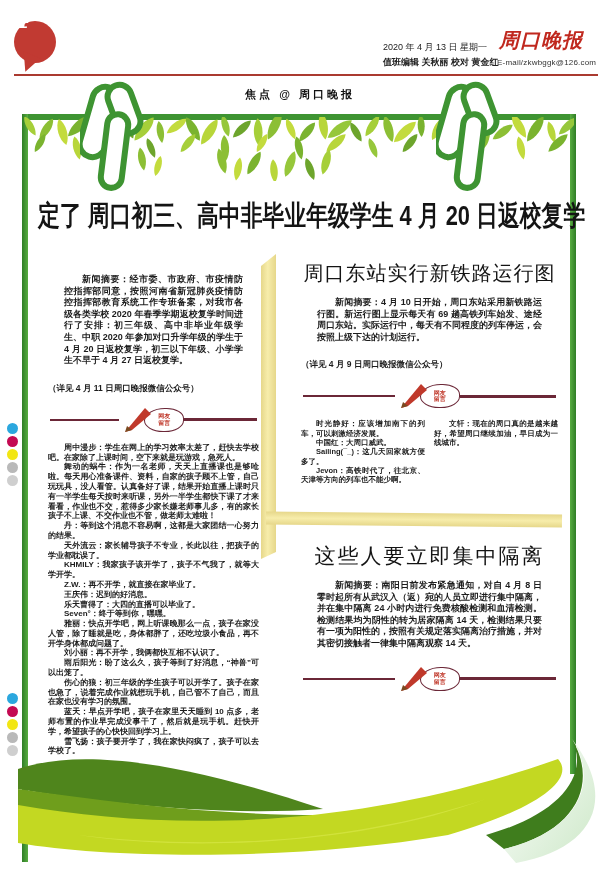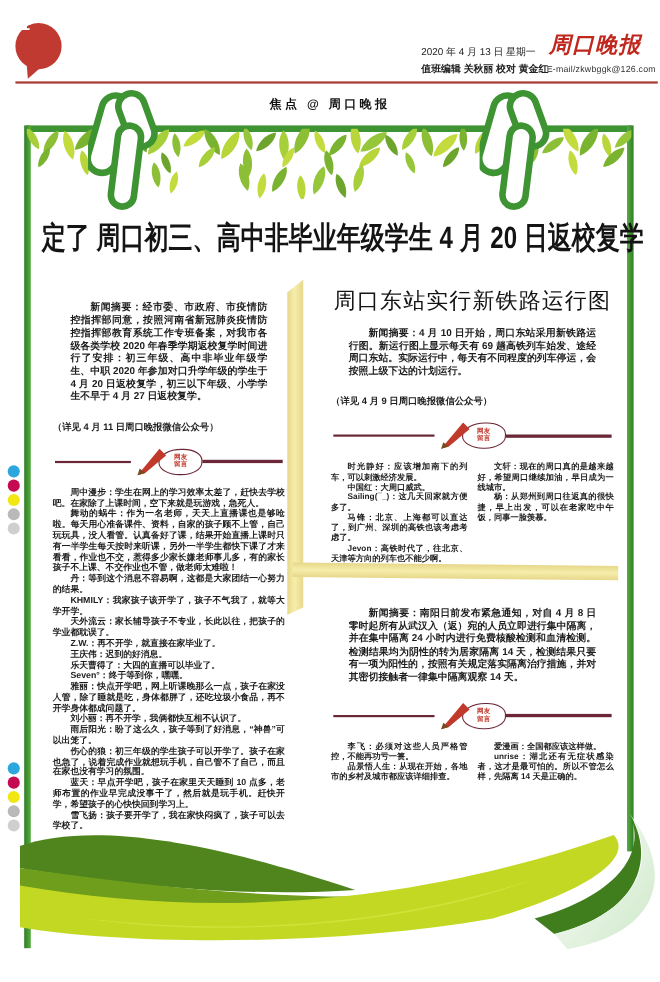--- a/index.html
+++ b/index.html
@@ -213,22 +213,22 @@
       </div>
       <div class="bubble">
         <span>网友留言</span>
       </div>
       <div class="ln thick"></div>
     </div>
     <div class="comments">
         <p class="comment">周中漫步：学生在网上的学习效率太差了，赶快去学校吧。在家除了上课时间，空下来就是玩游戏，急死人。</p>
         <p class="comment">舞动的蜗牛：作为一名老师，天天上直播课也是够呛啦。每天用心准备课件、资料，自家的孩子顾不上管，自己玩玩具，没人看管。认真备好了课，结果开始直播上课时只有一半学生每天按时来听课，另外一半学生都快下课了才来看看，作业也不交，惹得多少家长嫌老师事儿多，有的家长孩子不上课、不交作业也不管，做老师太难啦！</p>
         <p class="comment">丹：等到这个消息不容易啊，这都是大家团结一心努力的结果。</p>
+        <p class="comment">天外流云：家长辅导孩子不专业，长此以往，把孩子的学业都耽误了。</p>
         <p class="comment">KHMILY：我家孩子该开学了，孩子不气我了，就等大学开学。</p>
-        <p class="comment">天外流云：家长辅导孩子不专业，长此以往，把孩子的学业都耽误了。</p>
         <p class="comment">Z.W.：再不开学，就直接在家毕业了。</p>
         <p class="comment">王庆伟：迟到的好消息。</p>
         <p class="comment">乐天曹得了：大四的直播可以毕业了。</p>
         <p class="comment">Seven°：终于等到你，嘿嘿。</p>
         <p class="comment">雅丽：快点开学吧，网上听课晚那么一点，孩子在家没人管，除了睡就是吃，身体都胖了，还吃垃圾小食品，再不开学身体都成问题了。</p>
         <p class="comment">刘小丽：再不开学，我俩都快互相不认识了。</p>
         <p class="comment">雨后阳光：盼了这么久，孩子等到了好消息，“神兽”可以出笼了。</p>
         <p class="comment">伤心的狼：初三年级的学生孩子可以开学了。孩子在家也急了，说着完成作业就想玩手机，自己管不了自己，而且在家也没有学习的氛围。</p>
         <p class="comment">蓝天：早点开学吧，孩子在家里天天睡到 10 点多，老师布置的作业早完成没事干了，然后就是玩手机。赶快开学，希望孩子的心快快回到学习上。</p>
         <p class="comment">雪飞扬：孩子要开学了，我在家快闷疯了，孩子可以去学校了。</p>
@@ -250,54 +250,43 @@
       <div class="bubble">
         <span>网友留言</span>
       </div>
       <div class="ln thick"></div>
     </div>
     <div class="subcols">
       <div class="subcol">
           <p class="comment">时光静好：应该增加南下的列车，可以刺激经济发展。</p>
           <p class="comment">中国红：大周口威武。</p>
           <p class="comment">Sailing(¯_)：这几天回家就方便多了。</p>
-          <p class="comment">马锋：北京、上海都可以直达了，到广州、深圳的高铁也该考虑考虑了。</p>
           <p class="comment">Jevon：高铁时代了，往北京、天津等方向的列车也不能少啊。</p>
         </div>
       <div class="subcol">
           <p class="comment">文轩：现在的周口真的是越来越好，希望周口继续加油，早日成为一线城市。</p>
-          <p class="comment">杨：从郑州到周口往返真的很快捷，早上出发，可以在老家吃中午饭，同事一脸羡慕。</p>
         </div>
     </div>
   </div>
 
   <div class="col-right2">
+    <h2 class="art-head" id="rh2">这些人要立即集中隔离</h2>
     <p class="summary">新闻摘要：南阳日前发布紧急通知，对自 4 月 8 日零时起所有从武汉入（返）宛的人员立即进行集中隔离，并在集中隔离 24 小时内进行免费核酸检测和血清检测。检测结果均为阴性的转为居家隔离 14 天，检测结果只要有一项为阳性的，按照有关规定落实隔离治疗措施，并对其密切接触者一律集中隔离观察 14 天。</p>
     <div class="divider">
       <div class="ln"></div>
       <div class="pencil-wrap">
         <svg width="28" height="26" viewBox="0 0 28 26">
             <path d="M22,1 L28,7 L9,23 L2,25 Z" fill="#c0392b"></path>
             <path d="M4,19 L2,25 L9,23 Z" fill="#7a4a21"></path>
           </svg>
       </div>
       <div class="bubble">
         <span>网友留言</span>
       </div>
       <div class="ln thick"></div>
-    </div>
-    <div class="subcols">
-      <div class="subcol">
-          <p class="comment">李飞：必须对这些人员严格管控，不能再功亏一篑。</p>
-          <p class="comment">品景悟人生：从现在开始，各地市的乡村及城市都应该详细排查。</p>
-        </div>
-      <div class="subcol">
-          <p class="comment">爱漫画：全国都应该这样做。</p>
-          <p class="comment">unrise：湖北还有无症状感染者，这才是最可怕的。所以不管怎么样，先隔离 14 天是正确的。</p>
-        </div>
     </div>
   </div>
 
   <svg class="swoosh" viewBox="0 0 582 140">
     <defs>
       <linearGradient id="curlg" x1="0" y1="0" x2="1" y2="1">
         <stop offset="0" stop-color="#ffffff"></stop>
           <stop offset="1" stop-color="#cde8c8"></stop>
       </linearGradient>
     </defs>

